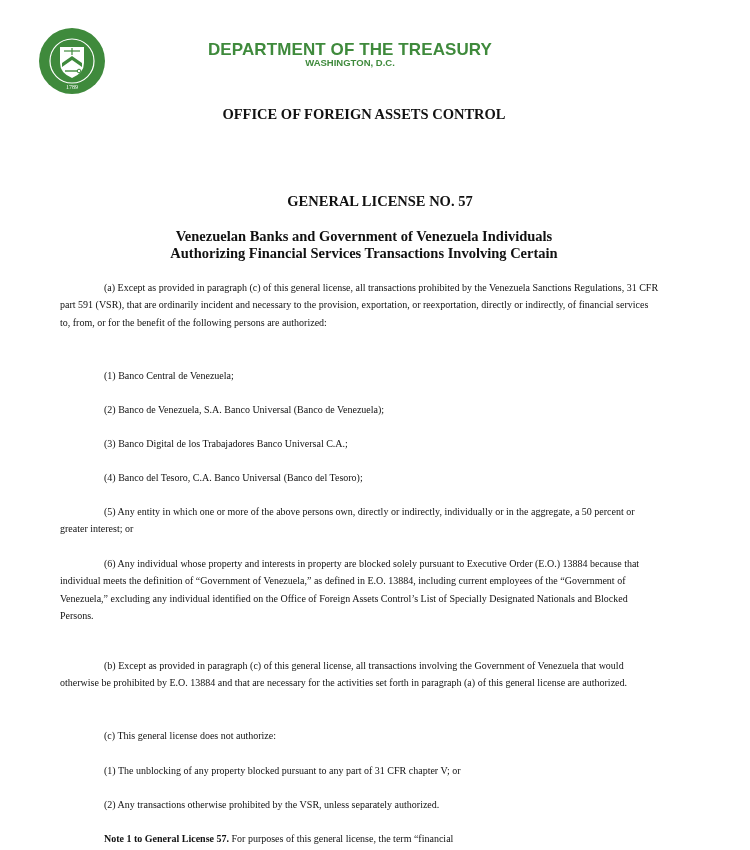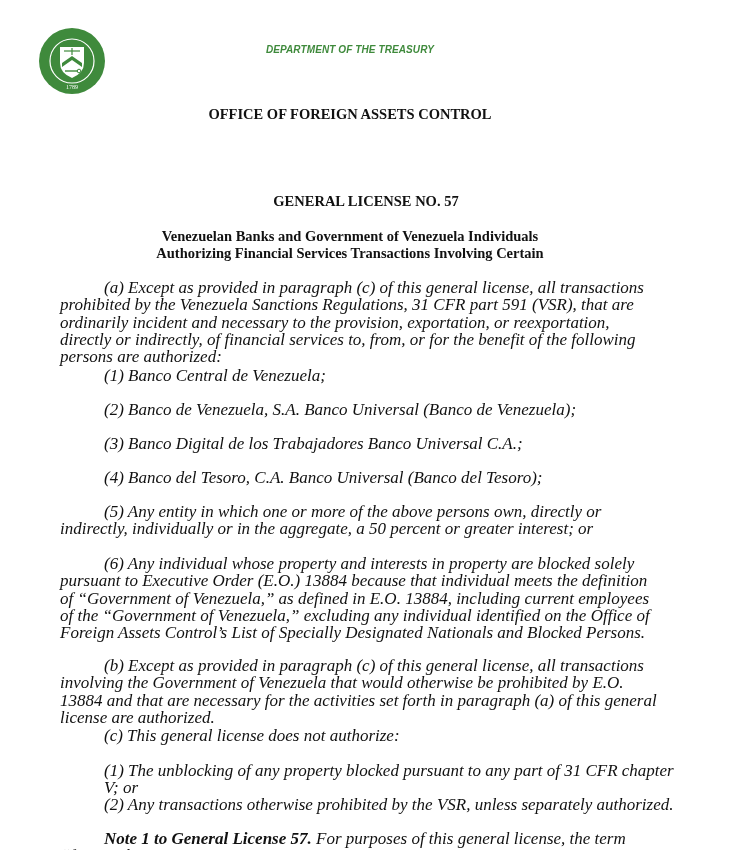--- a/index.html
+++ b/index.html
@@ -4,28 +4,28 @@
   <style>
     html, body { margin: 0; padding: 0; background: #ffffff; }
     body {
       width: 750px; height: 850px; overflow: hidden; position: relative;
       font-family: "Liberation Serif", "DejaVu Serif", serif;
       color: #111111;
     }
     .seal { position: absolute; left: 38px; top: 27px; width: 68px; height: 68px; }
     .letterhead { position: absolute; left: 150px; top: 42px; width: 400px; text-align: center;
       font-family: "Liberation Sans", "DejaVu Sans", sans-serif; color: #3f8a3c; font-weight: bold; }
-    .lh-dept { font-size: 10px; letter-spacing: 0.1px; line-height: 15px; font-style: italic; }
+    .lh-dept { font-size: 17px; letter-spacing: 0.1px; line-height: 15px; }
     .lh-city { font-size: 9.5px; line-height: 12px; }
-    .center { position: absolute; left: 0; width: 700px; text-align: center; font-weight: bold; font-size: 14.5px; }
+    .center { position: absolute; left: 14px; width: 700px; text-align: center; font-weight: bold; font-size: 14.5px; }
     .office { top: 106px; }
     .regs { top: 142px; line-height: 17px; }
     .license { top: 193px; padding-left: 16px; }
     .subtitle { top: 228px; line-height: 17px; }
-    .para { position: absolute; left: 60px; width: 600px; font-size: 17px; line-height: 17.3px; font-style: italic; }
+    .para { position: absolute; left: 60px; width: 600px; font-size: 10px; line-height: 17.3px; }
     .indent { text-indent: 44px; }
     .item { left: 104px; width: 580px; }
     b.note { font-weight: bold; }
   </style>
 </head>
 <body>
 
 <svg class="seal" viewBox="0 0 68 68">
   <circle cx="34" cy="34" r="33" fill="#3f8a3c"></circle>
   <circle cx="34" cy="34" r="22" fill="none" stroke="#ffffff" stroke-width="1.2"></circle>
@@ -33,20 +33,21 @@
   <line x1="26" y1="24" x2="42" y2="24" stroke="#3f8a3c" stroke-width="1.2"></line>
   <line x1="34" y1="21" x2="34" y2="28" stroke="#3f8a3c" stroke-width="1.2"></line>
   <path d="M24 36 L34 29 L44 36 L44 40 L34 33 L24 40 Z" fill="#3f8a3c"></path>
   <line x1="27" y1="44" x2="40" y2="44" stroke="#3f8a3c" stroke-width="1.4"></line>
   <circle cx="41" cy="44" r="1.8" fill="none" stroke="#3f8a3c" stroke-width="1"></circle>
   <text x="34" y="62" font-size="6" text-anchor="middle" fill="#ffffff" font-family="Liberation Serif, serif">1789</text>
 </svg>
 
 <div class="letterhead">
   <div class="lh-dept">DEPARTMENT OF THE TREASURY</div>
+  <div class="lh-city">WASHINGTON, D.C.</div>
 </div>
 
 <div class="center office">OFFICE OF FOREIGN ASSETS CONTROL</div>
 <div class="center regs">
 </div>
 <div class="center license">GENERAL LICENSE NO. 57</div>
 <div class="center subtitle">
   <div>Venezuelan Banks and Government of Venezuela Individuals</div>
   <div>Authorizing Financial Services Transactions Involving Certain</div>
 </div>

